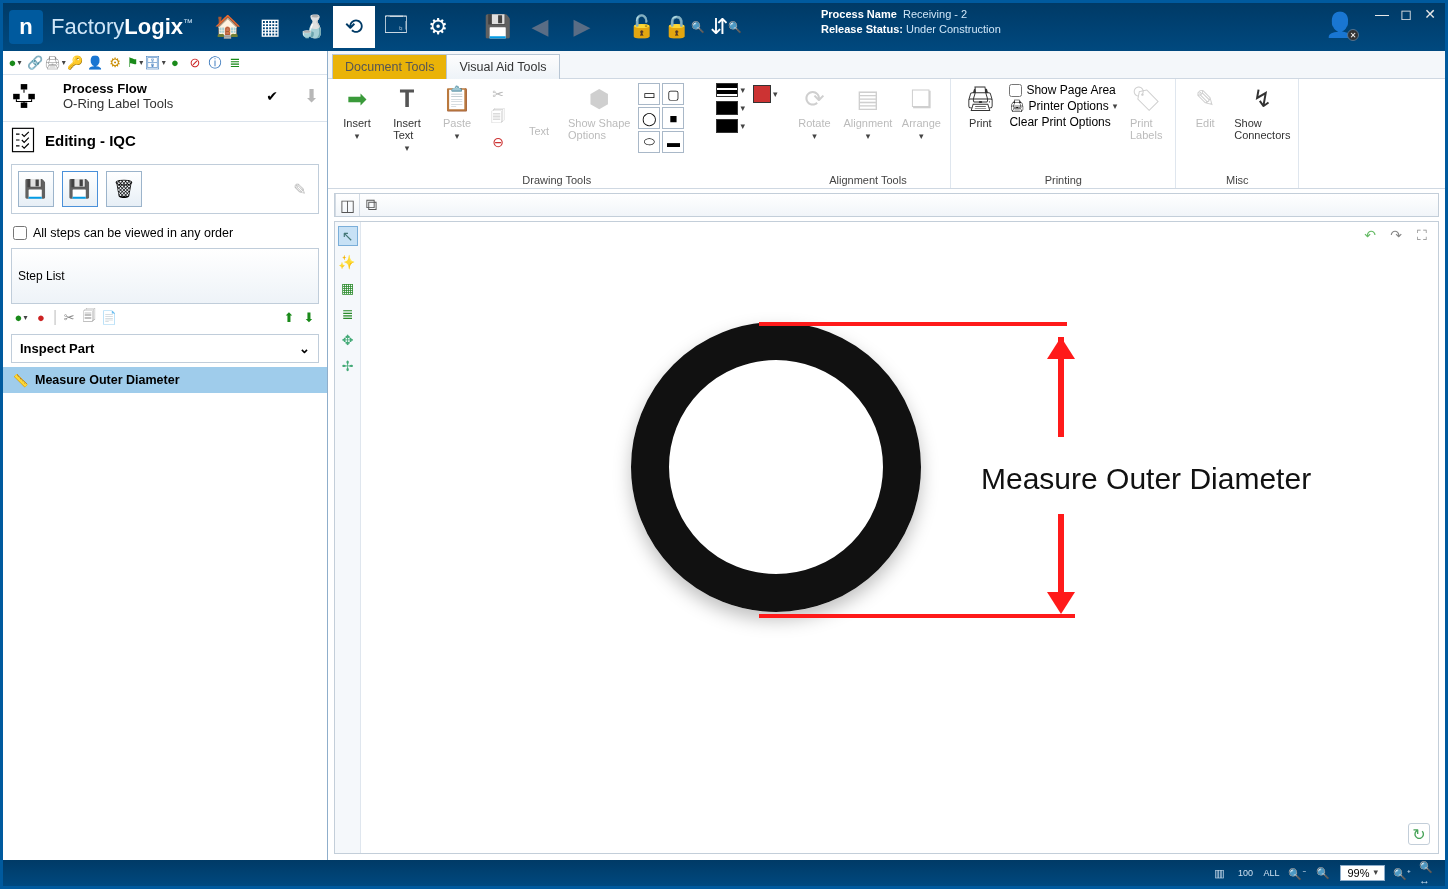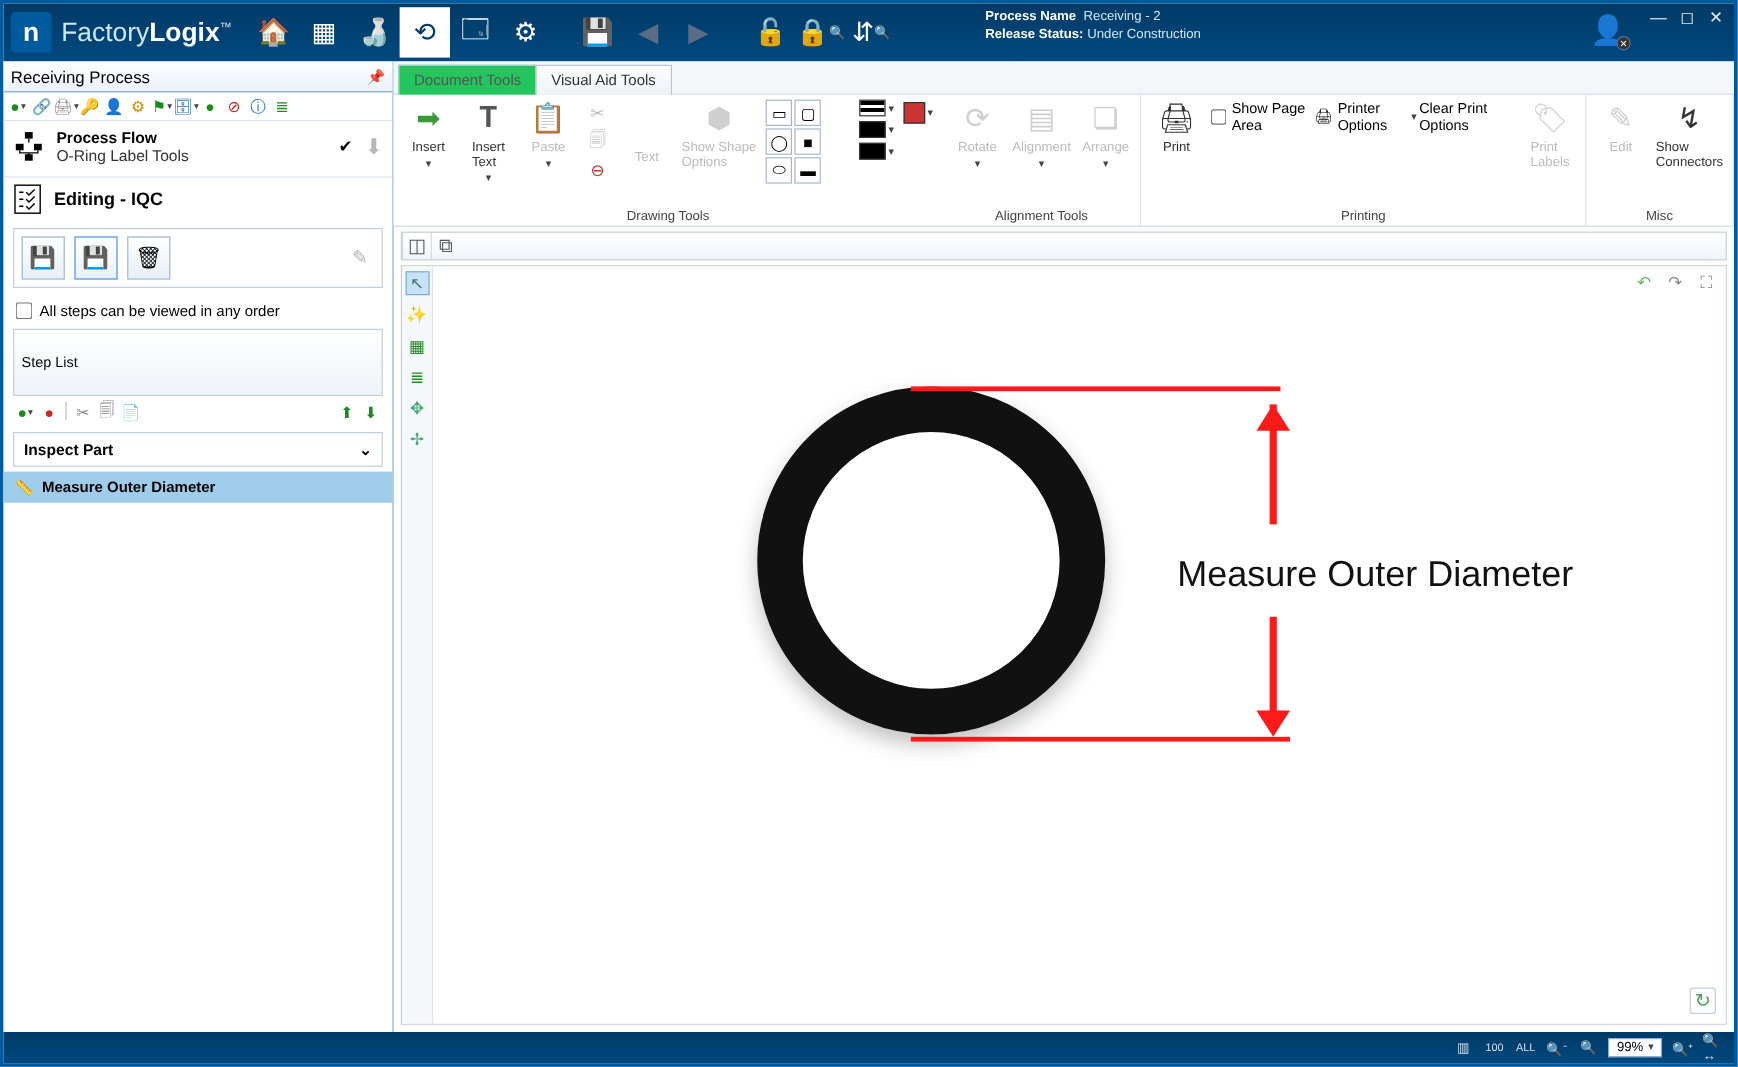--- a/index.html
+++ b/index.html
@@ -27,21 +27,21 @@
 
 
 .left-panel { width:325px; border-right:1px solid #8faecb; display:flex; flex-direction:column; background:#fff; }
 .lp-header { height:26px; display:flex; align-items:center; justify-content:space-between; padding:0 6px; font-size:14px; border-bottom:1px solid #7ea0bf; background:linear-gradient(#fff,#eaf1f8); }
 .lp-header .pin { font-size:12px; color:#444; }
 .lp-toolbar { height:24px; display:flex; align-items:center; gap:4px; padding:2px 4px; border-bottom:1px solid #dbe3ec; }
 .mini-ico { width:16px; height:16px; font-size:13px; display:flex; align-items:center; justify-content:center; color:#333; }
 .mini-ico.green{color:#1a8a1a}.mini-ico.red{color:#c22}.mini-ico.gold{color:#c98c00}.mini-ico.blue{color:#2a6db6}.mini-ico.grey{color:#888}
 .mini-ico .dd { font-size:8px; margin-left:1px; color:#444 }
 
-.lp-flow { display:flex; align-items:center; gap:10px; padding:6px 8px 10px; border-bottom:1px solid #dbe3ec; }
+.lp-flow { display:flex; align-items:center; gap:26px; padding:6px 8px 10px; border-bottom:1px solid #dbe3ec; }
 .lp-flow .flow-ico { width:26px; height:26px; }
 .lp-flow .flow-text { flex:1; }
 .lp-flow .flow-text .t1 { font-size:13px; font-weight:600; }
 .lp-flow .flow-text .t2 { font-size:13px; color:#333; }
 .lp-flow .chk { font-size:14px; color:#000; }
 .lp-flow .dl { font-size:18px; color:#b7b7b7; }
 
 .lp-edit { display:flex; align-items:center; gap:8px; padding:4px 6px 10px; font-size:15px; font-weight:600; }
 .lp-edit .ed-ico { width:28px; height:28px; }
 
@@ -59,39 +59,39 @@
 
 .lp-inspect { margin:4px 8px 0; border:1px solid #c0cdda; padding:6px 8px; display:flex; align-items:center; justify-content:space-between; font-size:13px; font-weight:700; }
 .lp-step-sel { margin:4px 0 0; padding:6px 10px; background:#9fcceb; display:flex; align-items:center; gap:8px; font-size:12.5px; font-weight:700; }
 .lp-step-sel .st-ico { width:14px; height:14px; color:#6a5; }
 
 
 .right-area { flex:1; display:flex; flex-direction:column; min-width:0; }
 
 .ribbon-tabs { height:28px; display:flex; align-items:flex-end; gap:0; padding-left:4px; background:#f4f7fa; border-bottom:1px solid #cfd8e2; }
 .rtab { padding:5px 12px 5px; font-size:12.5px; border:1px solid #b8c6d4; border-bottom:none; background:linear-gradient(#fdfdfd,#eef3f8); margin-right:-1px; margin-bottom:-1px; color:#333; }
-.rtab.inactive { background:#22c55e; color:#555; }
+.rtab.inactive { background:#eab308; color:#555; }
 
 .ribbon { height:110px; border-bottom:1px solid #cfd8e2; display:flex; background:#fff; }
 .rgroup { border-right:1px solid #dfe6ee; padding:4px 8px 2px; display:flex; flex-direction:column; justify-content:space-between; }
 .rgroup .grow { display:flex; align-items:flex-start; gap:8px; }
 .rgroup .glabel { text-align:center; font-size:11px; color:#444; padding-top:2px; }
 .rbtn { display:flex; flex-direction:column; align-items:center; justify-content:center; gap:2px; min-width:42px; font-size:11px; color:#333; }
 .rbtn .ric { width:32px; height:32px; display:flex; align-items:center; justify-content:center; font-size:24px; }
 .rbtn.disabled { color:#bbbbbb; }
 .rbtn.disabled .ric { color:#cfcfcf; }
 .small-stack { display:flex; flex-direction:column; gap:2px; }
 .small-btn { width:24px; height:22px; display:flex; align-items:center; justify-content:center; font-size:14px; border:0; }
 .shape-grid { display:grid; grid-template-columns:repeat(3,22px); grid-auto-rows:22px; gap:2px; }
 .shape-grid .cell { border:1px solid #a9b8c8; background:#fff; display:flex; align-items:center; justify-content:center; font-size:13px; }
 .swatch-col { display:flex; flex-direction:column; gap:4px; align-items:flex-start; }
 .swatch-row { display:flex; align-items:center; gap:2px; }
 .swatch { width:22px; height:14px; border:1px solid #333; background:#000; }
 .dd-caret { font-size:9px; color:#444; }
-.printing-list { display:flex; flex-direction:row; gap:2px; font-size:12px;justify-content:space-between; }
+.printing-list { display:flex; flex-direction:column; gap:2px; font-size:12px;justify-content:space-between; }
 .check-inline{display:flex;align-items:center;gap:4px}
 
 .doc-toolbar { height:24px; margin:4px 6px 0; display:flex; align-items:center; border:1px solid #c3ced9; background:linear-gradient(#fff,#f1f5f9); }
 .doc-toolbar .dt-label { flex:1; padding:0 8px; font-size:12.5px; }
 .dt-ic { width:24px; height:22px; display:flex; align-items:center; justify-content:center; color:#555; border-left:1px solid #d3dbe4; }
 
 .canvas-wrap { flex:1; margin:4px 6px 6px; border:1px solid #c3ced9; display:flex; min-height:0; }
 .canvas-tools { width:26px; background:#f5f8fb; border-right:1px solid #dfe6ee; display:flex; flex-direction:column; align-items:center; gap:6px; padding-top:4px; }
 .ct-ic { width:20px; height:20px; display:flex; align-items:center; justify-content:center; font-size:14px; color:#477; }
 .ct-ic.sel{background:#c7e1f5;border:1px solid #7aaed9}
@@ -145,24 +145,20 @@
     <div class="win-ctrls">
       <div class="wic">—</div>
       <div class="wic">◻</div>
       <div class="wic">✕</div>
     </div>
   </div>
 
   <div class="body-row">
 
     <div class="left-panel">
-      <div class="lp-header">
-        <span>Receiving Process</span>
-        <span class="pin">📌</span>
-      </div>
       <div class="lp-toolbar">
         <span class="mini-ico green">●<span class="dd">▾</span></span>
         <span class="mini-ico grey">🔗</span>
         <span class="mini-ico grey">🖨<span class="dd">▾</span></span>
         <span class="mini-ico gold">🔑</span>
         <span class="mini-ico blue">👤</span>
         <span class="mini-ico gold">⚙</span>
         <span class="mini-ico green">⚑<span class="dd">▾</span></span>
         <span class="mini-ico blue">🗄<span class="dd">▾</span></span>
         <span class="mini-ico green">●</span>

